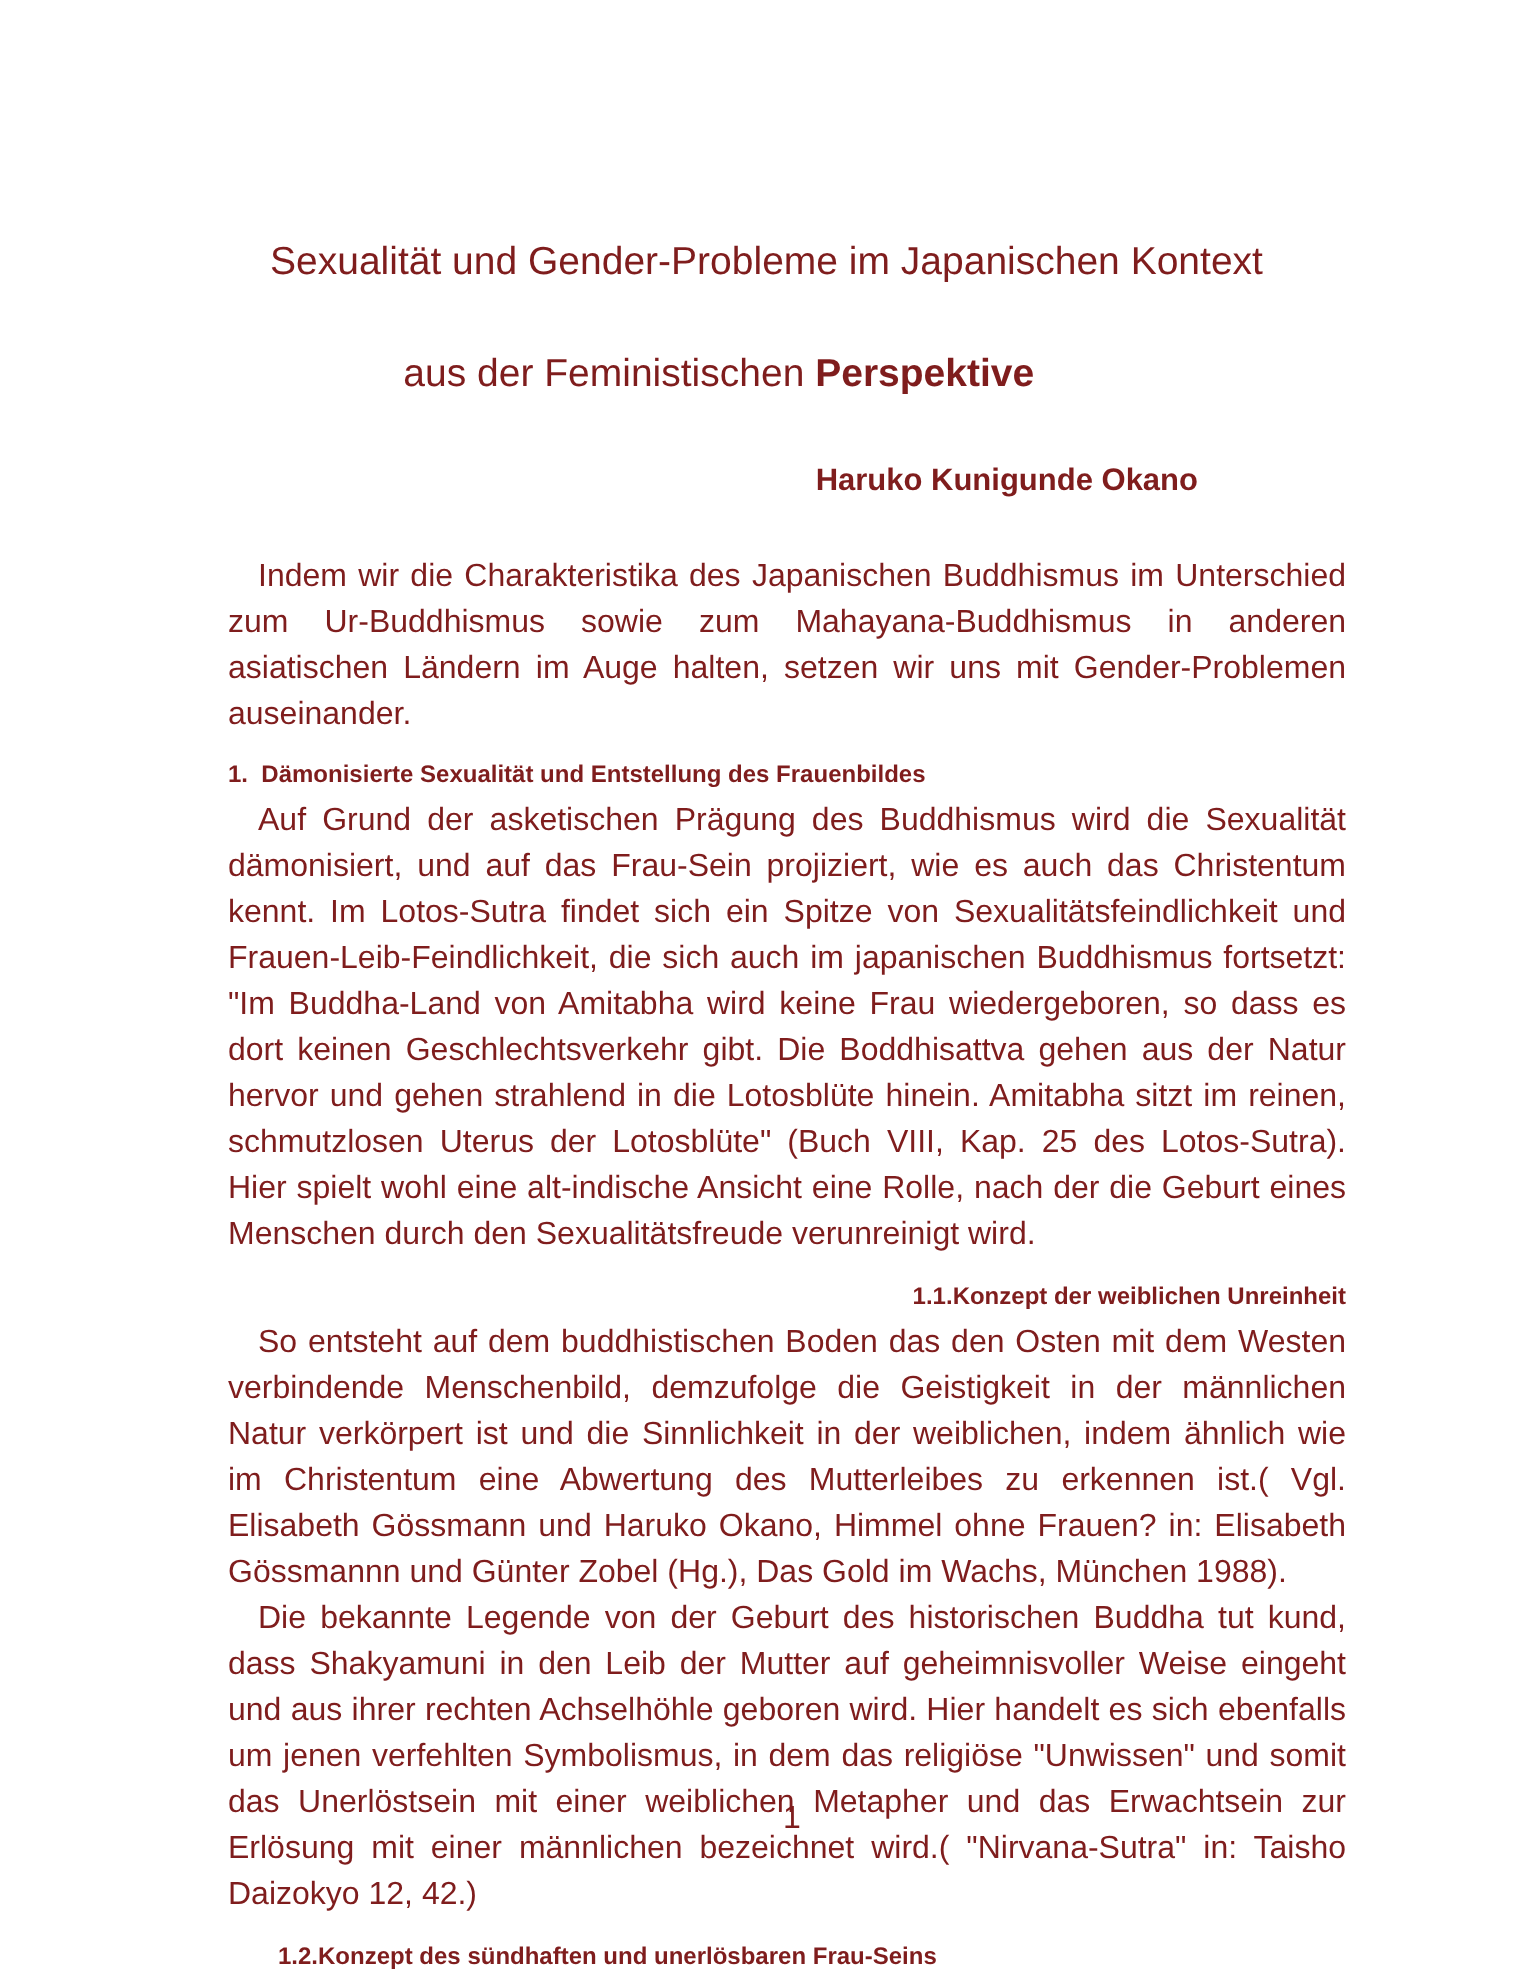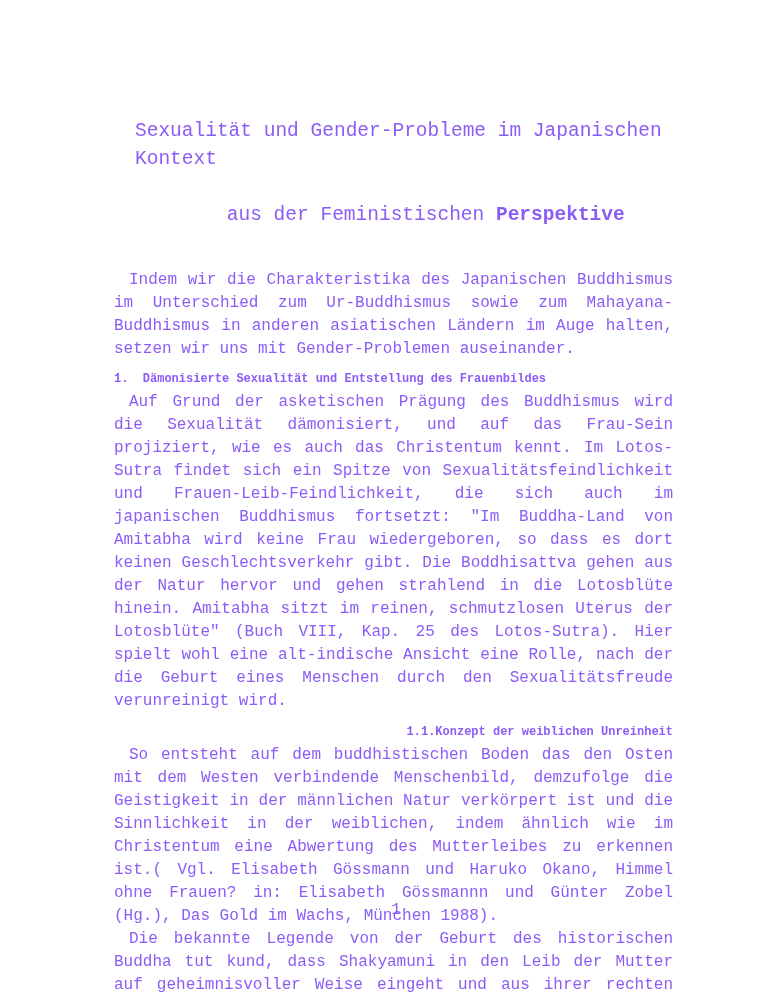--- a/index.html
+++ b/index.html
@@ -2,22 +2,22 @@
 <html><head>
 <meta charset="utf-8">
 <style>
   html, body { margin: 0; padding: 0; background: #ffffff; }
   .page {
     position: relative;
     width: 744px;
     height: 994px;
     margin: 0 auto;
     background: #ffffff;
-    color: #8b5cf6;
-    font-family: Liberation Mono, monospace;
+    color: #7f1d1d;
+    font-family: Liberation Sans, sans-serif;
     box-sizing: border-box;
     padding: 117px 83px 0 102px;
     overflow: hidden;
   }
   .title-line1 {
     font-size: 19.5px;
     line-height: 28px;
     margin-left: 21px;
     white-space: pre-wrap;
   }
@@ -36,21 +36,21 @@
     line-height: 24px;
     white-space: pre-wrap;
   }
   .body-par {
     font-size: 16px;
     line-height: 23px;
     text-align: justify;
     text-indent: 15px;
     margin: 0;
   }
-  .intro { margin-top: 12px; }
+  .intro { margin-top: 24px; }
   .heading {
     font-weight: bold;
     font-size: 12px;
     line-height: 23px;
     white-space: pre-wrap;
     margin: 0;
   }
   .h1  { margin-top: 7px; }
   .h11 { margin-top: 8px; text-align: right; }
   .h12 { margin-top: 8px; margin-left: 25px; }
@@ -69,20 +69,21 @@
 
 <div class="page">
 
   <div class="title-line1">Sexualität und Gender-Probleme im Japanischen Kontext</div>
 
   <div class="title-line2">
     <span>aus der Feministischen </span><span class="emph">Perspektive</span>
   </div>
 
 
+  <div class="meta-line">Haruko Kunigunde Okano</div>
 
   <p class="body-par intro">Indem wir die Charakteristika des Japanischen Buddhismus im Unterschied zum Ur-Buddhismus sowie zum Mahayana-Buddhismus in anderen asiatischen Ländern im Auge halten, setzen wir uns mit Gender-Problemen auseinander.</p>
 
   <p class="heading h1">1.  Dämonisierte Sexualität und Entstellung des Frauenbildes</p>
 
   <p class="body-par">Auf Grund der asketischen Prägung des Buddhismus wird die Sexualität dämonisiert, und auf das Frau-Sein projiziert, wie es auch das Christentum kennt. Im Lotos-Sutra findet sich ein Spitze von Sexualitätsfeindlichkeit und Frauen-Leib-Feindlichkeit, die sich auch im japanischen Buddhismus fortsetzt: "Im Buddha-Land von Amitabha wird keine Frau wiedergeboren, so dass es dort keinen Geschlechtsverkehr gibt. Die Boddhisattva gehen aus der Natur hervor und gehen strahlend in die Lotosblüte hinein. Amitabha sitzt im reinen, schmutzlosen Uterus der Lotosblüte" (Buch VIII, Kap. 25 des Lotos-Sutra). Hier spielt wohl eine alt-indische Ansicht eine Rolle, nach der die Geburt eines Menschen durch den Sexualitätsfreude verunreinigt wird.</p>
 
   <p class="heading h11">1.1.Konzept der weiblichen Unreinheit</p>
 
   <p class="body-par">So entsteht auf dem buddhistischen Boden das den Osten mit dem Westen verbindende Menschenbild, demzufolge die Geistigkeit in der männlichen Natur verkörpert ist und die Sinnlichkeit in der weiblichen, indem ähnlich wie im Christentum eine Abwertung des Mutterleibes zu erkennen ist.( Vgl. Elisabeth Gössmann und Haruko Okano, Himmel ohne Frauen? in: Elisabeth Gössmannn und Günter Zobel (Hg.), Das Gold im Wachs, München 1988).</p>

